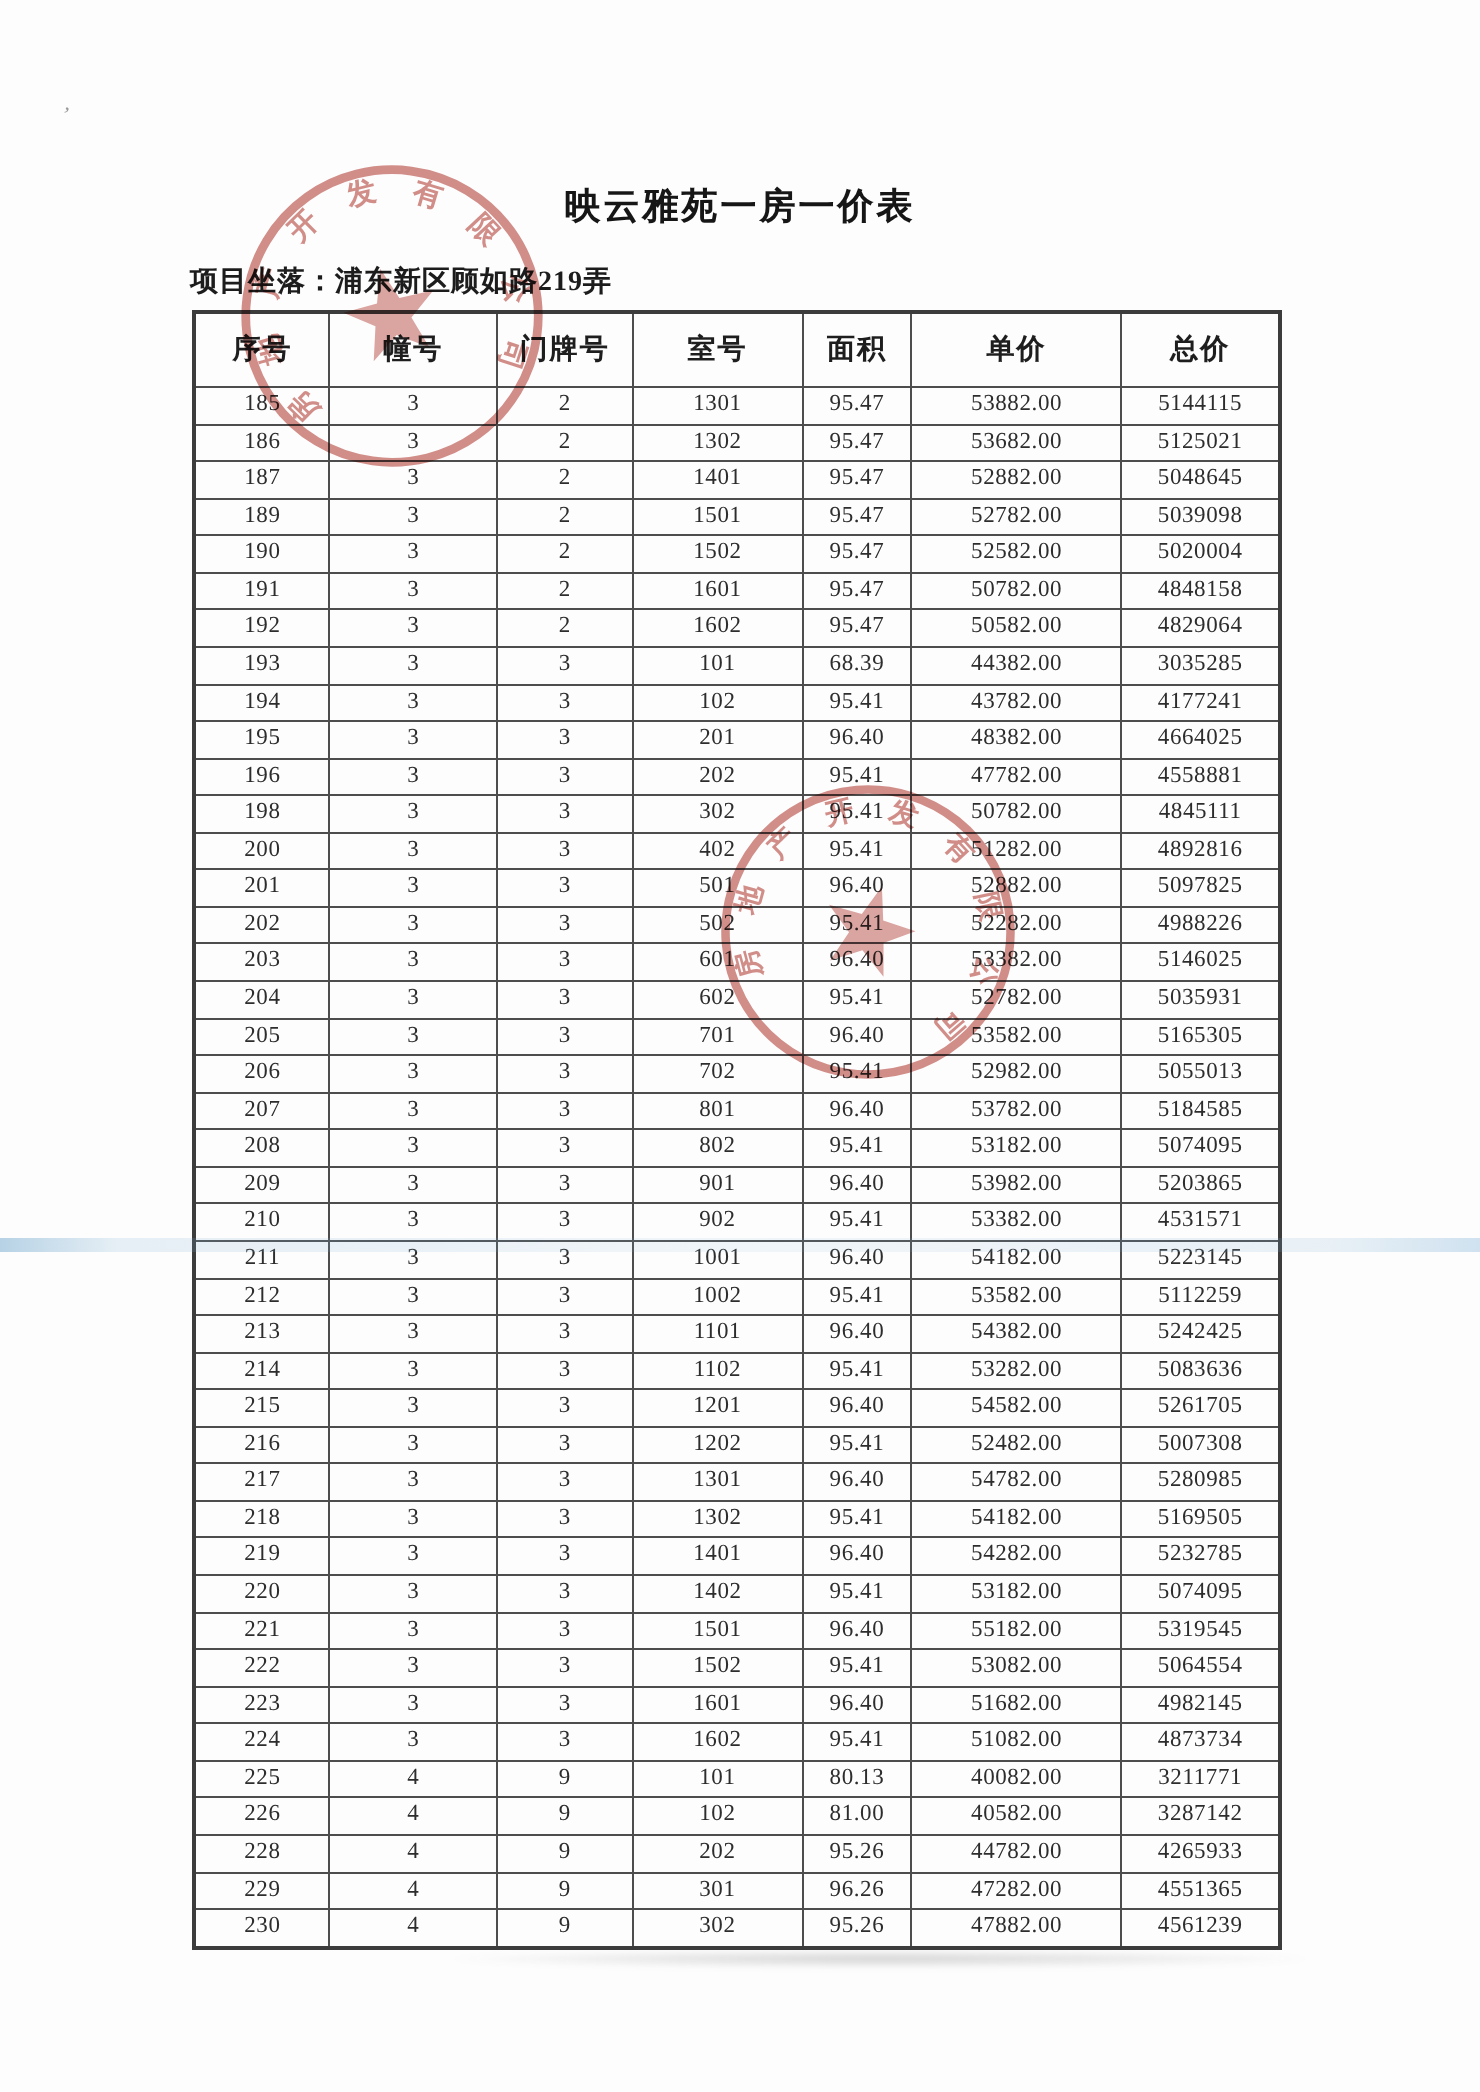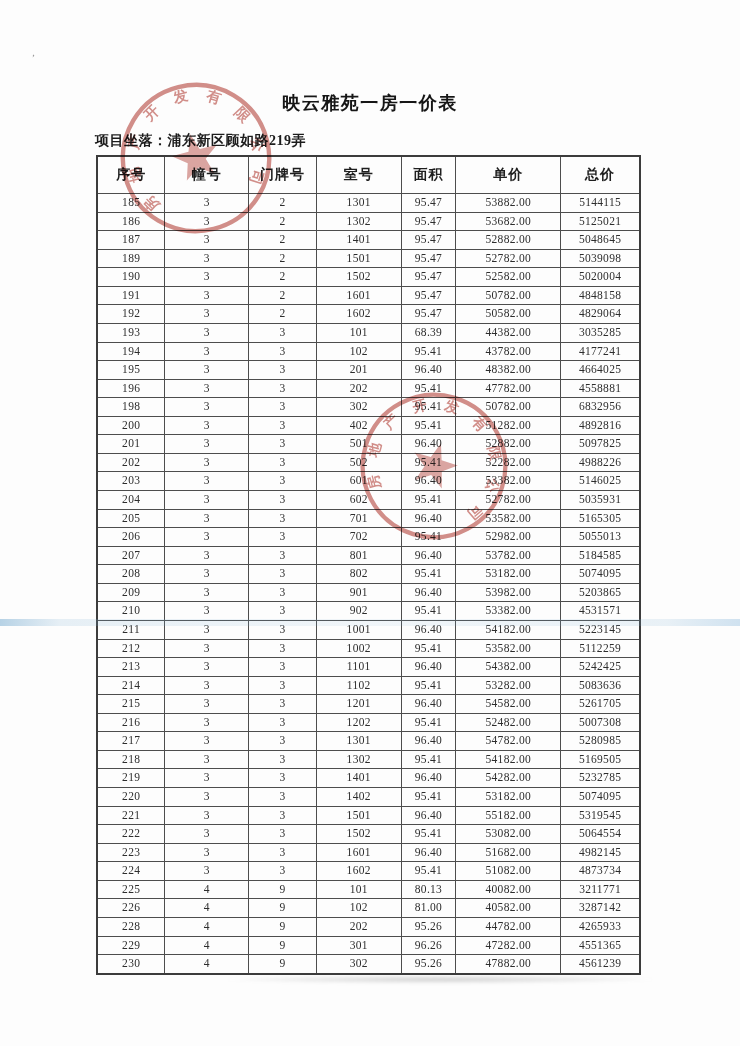--- a/index.html
+++ b/index.html
@@ -189,21 +189,21 @@
           <td>47782.00</td>
           <td>4558881</td>
         </tr>
         <tr>
           <td>198</td>
           <td>3</td>
           <td>3</td>
           <td>302</td>
           <td>95.41</td>
           <td>50782.00</td>
-          <td>6832956</td>
+          <td>4845111</td>
         </tr>
         <tr>
           <td>200</td>
           <td>3</td>
           <td>3</td>
           <td>402</td>
           <td>95.41</td>
           <td>51282.00</td>
           <td>4892816</td>
         </tr>

